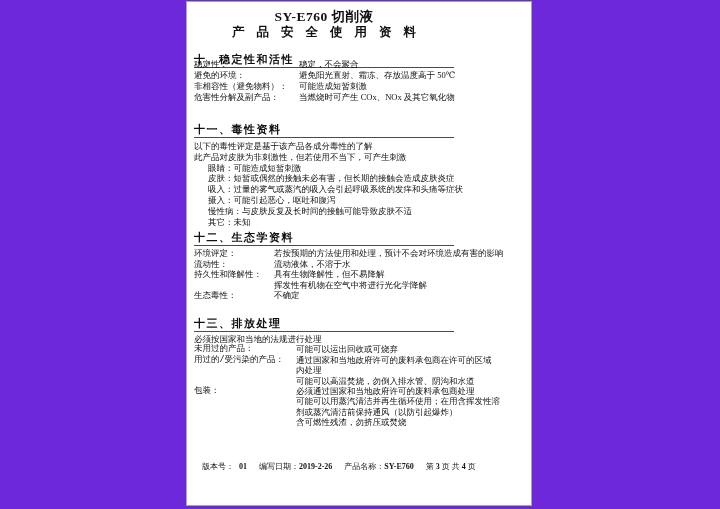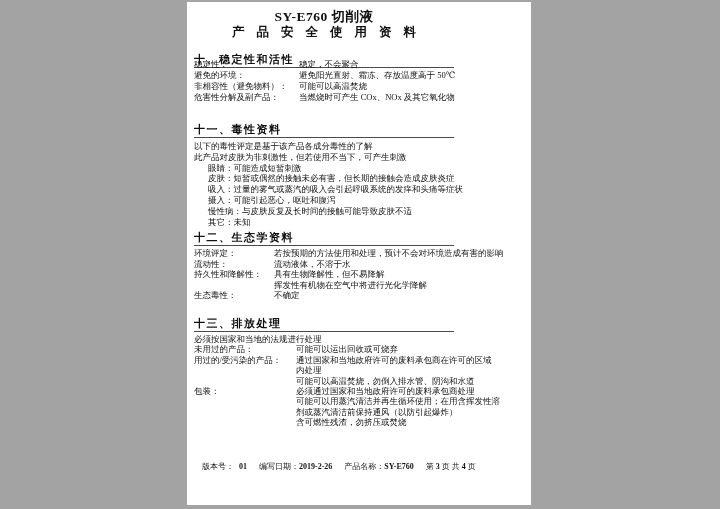--- a/index.html
+++ b/index.html
@@ -1,19 +1,19 @@
 <!DOCTYPE html>
 <html><head>
 <meta charset="utf-8">
 <style>
   * { margin:0; padding:0; box-sizing:border-box; }
   html,body { width:720px; height:509px; background:#ffffff; overflow:hidden; }
   body { font-family:"Liberation Serif","DejaVu Serif",serif; color:#111; }
 
-  .canvas { position:relative; width:720px; height:509px; background:#a3a3a3; }
+  .canvas { position:relative; width:720px; height:509px; background:#6d28d9; }
 
   .page {
     position:absolute; left:186px; top:1px; width:346px; height:505px;
     background:#ffffff; border:1px solid #a5a5a5;
   }
 
   .abs { position:absolute; left:7px; width:260px; }
 
   .doc-title {
     top:6px; text-align:center; font-size:13.5px; font-weight:bold;
@@ -38,21 +38,21 @@
   .b10 { top:57px;  line-height:11px;   }
   .b11 { top:139px; line-height:10.8px; }
   .b12 { top:246px; line-height:10.5px; }
   .b13 { top:332px; line-height:10.4px; }
 
   .row { display:flex; white-space:nowrap;gap:16px; }
   .row .lbl { flex:0 0 auto; white-space:nowrap; }
   .row .val { white-space:nowrap; }
   .b10 .lbl { width:89px; }
   .b12 .lbl { width:64px; }
-  .b13 .lbl { width:86px; }
+  .b13 .lbl { width:86px;font-family:Liberation Mono, monospace; }
 
   .line { white-space:nowrap; }
   .line.ind { padding-left:14px; }
 
   .footer {
     top:459px; width:330px; font-size:8px; white-space:nowrap; color:#151515;padding-left:8px;
   }
   .footer .f-val { font-weight:bold; }
   .footer .gap-a { margin-right:5px; }
   .footer .gap-b { margin-right:10px; }
@@ -72,21 +72,21 @@
       <div class="row">
         <span class="lbl">稳定性：</span>
         <span class="val">稳定，不会聚合</span>
       </div>
       <div class="row">
         <span class="lbl">避免的环境：</span>
         <span class="val">避免阳光直射、霜冻、存放温度高于 50℃</span>
       </div>
       <div class="row">
         <span class="lbl">非相容性（避免物料）：</span>
-        <span class="val">可能可以高温焚烧</span>
+        <span class="val">可能造成短暂刺激</span>
       </div>
       <div class="row">
         <span class="lbl">危害性分解及副产品：</span>
         <span class="val">当燃烧时可产生 COx、NOx 及其它氧化物</span>
       </div>
     </div>
 
     <div class="abs heading h11">十一、毒性资料</div>
     <div class="abs sec-body b11">
       <div class="line">以下的毒性评定是基于该产品各成分毒性的了解</div>

